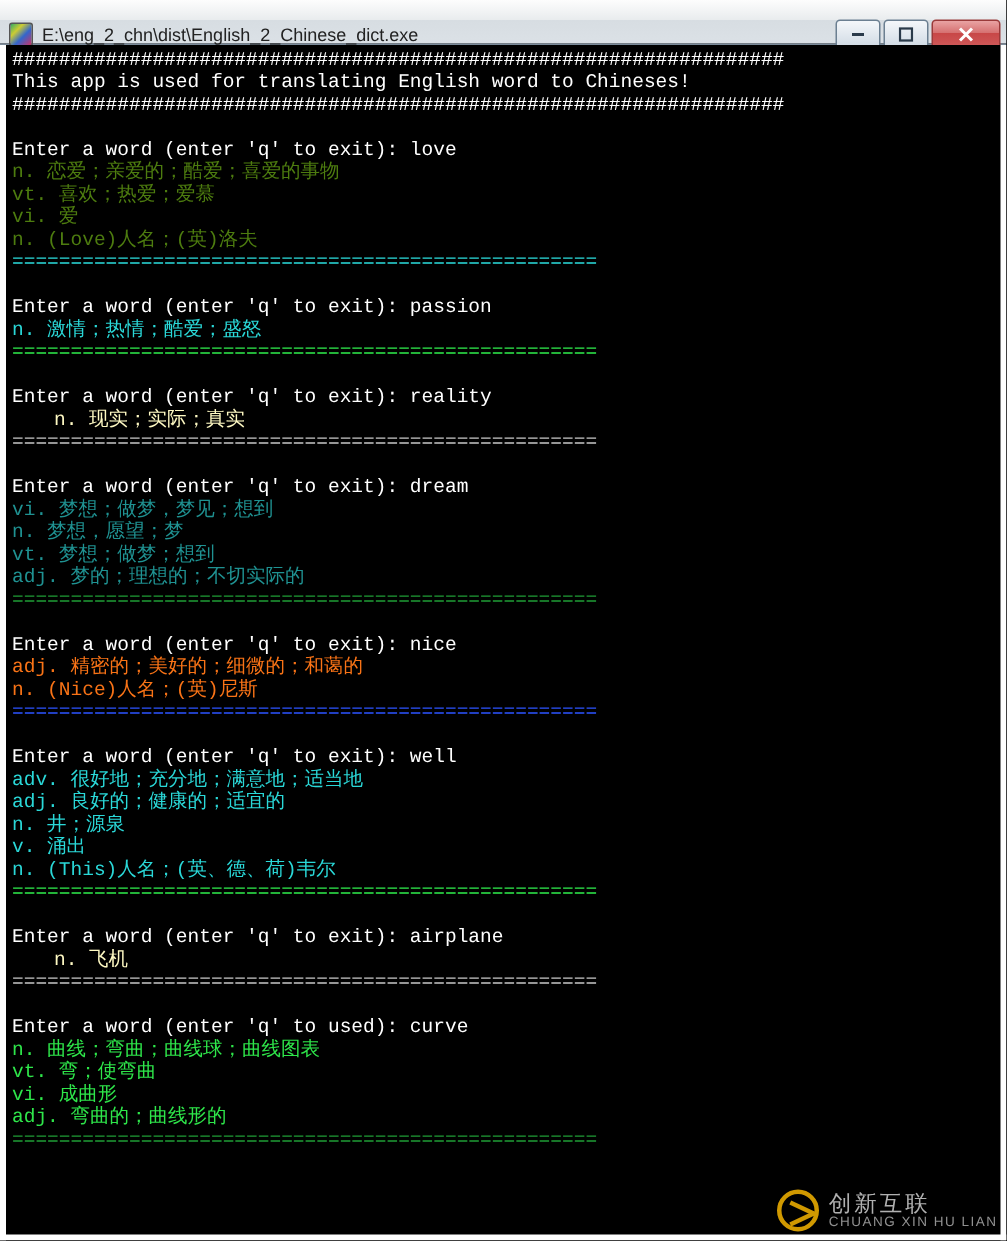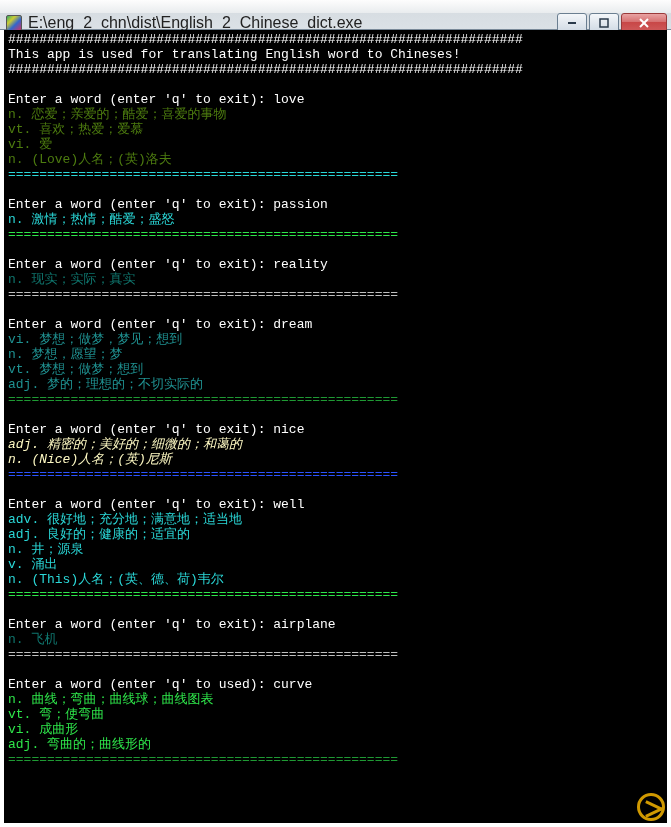--- a/index.html
+++ b/index.html
@@ -14,21 +14,21 @@
     font-family: "Consolas", "Courier New", monospace;
   }
   .titlebar {
     height: 30px;
     background: linear-gradient(to bottom, #fdfdfd 0%, #e9ecee 45%, #d7dde2 46%, #dbe1e6 100%);
     border-bottom: 1px solid #7a8a99;
     display: flex;
     align-items: center;
     padding: 16px 2px 0 6px;
     font-family: "Segoe UI", Tahoma, sans-serif;
-    font-size: 16px;
+    font-size: 12px;
     color: #222;
   }
   .titlebar .icon-app {
     width: 16px; height: 16px;
     background: linear-gradient(135deg,#3a6 0%,#cc3 30%,#36c 60%,#c36 100%);
     border: 1px solid #555;
     border-radius: 2px;
     margin-right: 6px;
   }
   .titlebar .title-text { flex: 1; }
@@ -58,22 +58,22 @@
     padding: 2px 4px;
     white-space: pre;
     overflow: hidden;
     border-left: 4px solid #fff;
     border-right: 4px solid #fff;
     border-bottom: 4px solid #fff;
   }
   .c-white  { color: #ffffff; }
   .c-grey   { color: #c0c0c0; }
   .c-red    { color: #4d7c0f; }
-  .c-dred   { color: #fef9c3; font-style: italic; }
-  .c-yellow { color: #0f766e; }
+  .c-dred   { color: #f97316; }
+  .c-yellow { color: #fef9c3; margin-left: 28px; }
   .c-green  { color: #2ee64a; }
   .c-dgreen { color: #1f9a34; }
   .c-cyan   { color: #2ad8d8; }
   .c-dcyan  { color: #1f9292; text-align: center; }
   .c-blue   { color: #2c53ff; }
 
   .watermark {
     position: absolute;
     right: 6px; bottom: 6px;
     display: flex; align-items: center; gap: 6px;
@@ -176,13 +176,17 @@
 <span class="c-green">n. 曲线；弯曲；曲线球；曲线图表</span>
 <span class="c-green">vt. 弯；使弯曲</span>
 <span class="c-green">vi. 成曲形</span>
 <span class="c-green">adj. 弯曲的；曲线形的</span>
 <span class="c-dgreen">==================================================</span>
 
 </div>
 
 <div class="watermark">
   <div class="wm-logo"></div>
+  <div class="wm-text">
+    <span class="big">创新互联</span>
+    <span class="small">CHUANG XIN HU LIAN</span>
+  </div>
 </div>
 
 </body></html>

